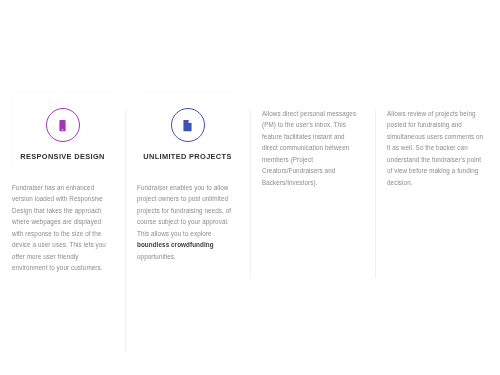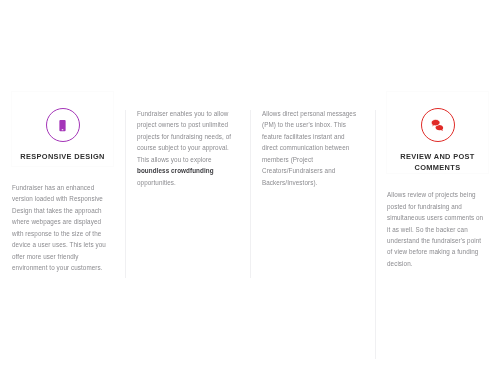--- a/index.html
+++ b/index.html
@@ -117,40 +117,40 @@
           </svg>
         </div>
         <div class="card-title">RESPONSIVE DESIGN</div>
       </div>
       <div class="card-body">
         <span>Fundraiser has an enhanced version loaded with Responsive Design that takes the approach where webpages are displayed with response to the size of the device a user uses. This lets you offer more user friendly environment to your customers.</span>
       </div>
     </div>
 
     <div class="feature-card">
+      <div class="card-head">
+        <div class="icon-wrap accent-indigo">
+          <svg width="15" height="15" viewBox="0 0 24 24" aria-hidden="true">
+            <path d="M5.5 3h8.2L18.5 7.8V21H5.5z" fill="#3f51b5"></path>
+            <path d="M13.7 3v4.8h4.8z" fill="#ffffff"></path>
+          </svg>
+        </div>
+        <div class="card-title">UNLIMITED PROJECTS</div>
+      </div>
       <div class="card-body">
         <span>Fundraiser enables you to allow project owners to post unlimited projects for fundraising needs, of course subject to your approval. This allows you to explore </span><b>boundless crowdfunding</b><span> opportunities.</span>
       </div>
     </div>
 
     <div class="feature-card">
       <div class="card-body">
         <span>Allows direct personal messages (PM) to the user's inbox. This feature facilitates instant and direct communication between members (Project Creators/Fundraisers and Backers/Investors).</span>
       </div>
     </div>
 
     <div class="feature-card">
-      <div class="card-head">
-        <div class="icon-wrap accent-red">
-          <svg width="17" height="17" viewBox="0 0 24 24" aria-hidden="true">
-            <path d="M14.6 11.2c3 0 5.4 1.8 5.4 4 0 .9-.4 1.7-1.1 2.4l.6 2.1-2.6-1.3c-.7.2-1.5.3-2.3.3-3 0-5.4-1.8-5.4-4s2.4-3.5 5.4-3.5z" fill="#e02b27"></path>
-            <path d="M9.4 3.4c3.4 0 6.1 2 6.1 4.5s-2.7 4.5-6.1 4.5c-.8 0-1.6-.1-2.3-.3l-3 1.6.8-2.5c-1-.8-1.6-1.9-1.6-3.2 0-2.5 2.7-4.6 6.1-4.6z" fill="#e02b27" stroke="#ffffff" stroke-width="0.9"></path>
-          </svg>
-        </div>
-        <div class="card-title">REVIEW AND POST COMMENTS</div>
-      </div>
       <div class="card-body">
         <span>Allows review of projects being posted for fundraising and simultaneous users comments on it as well. So the backer can understand the fundraiser's point of view before making a funding decision.</span>
       </div>
     </div>
 
   </div>
 </div>
 
 </body></html>

